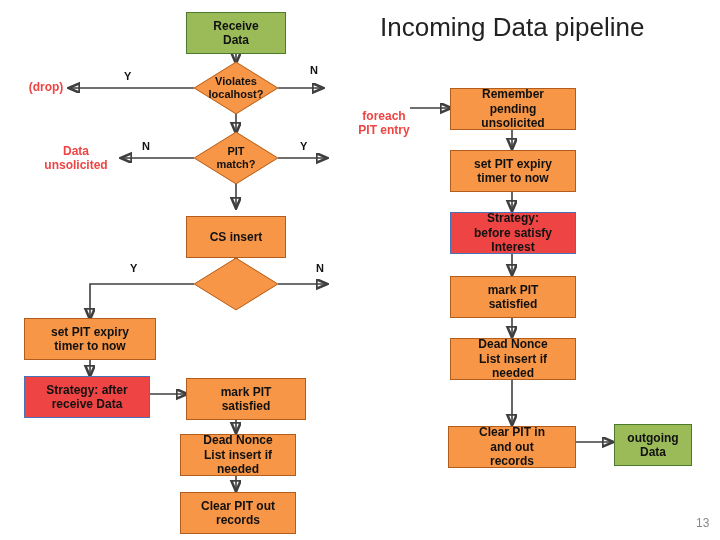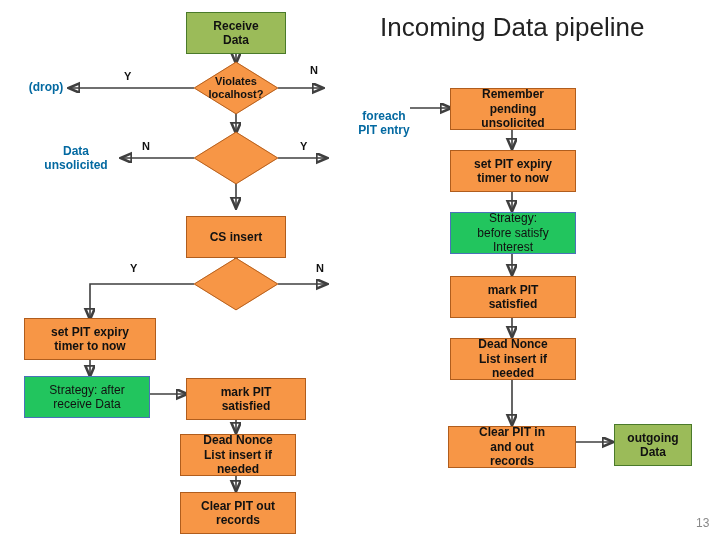--- a/index.html
+++ b/index.html
@@ -35,24 +35,24 @@
     border-color: #4a7a2a;
     color: #111;
     font-weight: 600;
   }
   .orange-box {
     background: #f79646;
     border-color: #b05d1d;
     color: #111;
   }
   .blue-box {
-    background: #22c55e;
+    background: #ef4444;
     border-color: #4a72b8;
     color: #111;
-    font-weight: 400;
+    font-weight: 700;
   }
   .diamond {
     position: absolute;
     width: 84px;
     height: 52px;
     display: flex;
     align-items: center;
     justify-content: center;
   }
   .diamond-shape {
@@ -80,21 +80,21 @@
   }
   .edge-label {
     position: absolute;
     font-size: 11px;
     font-weight: 600;
     color: #111;
   }
   .plain-text {
     position: absolute;
     font-size: 12px;
-    color: #0369a1;
+    color: #ef4444;
     font-weight: 600;
     text-align: center;
   }
   .slide-num {
     position: absolute;
     font-size: 12px;
     color: #888;
   }
   svg.arrows {
     position: absolute;
@@ -168,20 +168,22 @@
 <div class="diamond" style="left:194px; top:62px;">
   <div class="diamond-shape"></div>
   <div class="diamond-text" style="white-space:pre-line;">Violates
 localhost?</div>
 </div>
 
 <div class="plain-text" style="left:22px; top:80px; width:48px;">(drop)</div>
 
 <div class="diamond" style="left:194px; top:132px;">
   <div class="diamond-shape"></div>
+  <div class="diamond-text" style="white-space:pre-line;">PIT
+match?</div>
 </div>
 
 <div class="plain-text" style="left:30px; top:144px; width:92px;">Data
 unsolicited</div>
 
 <div class="box orange-box" style="left:186px; top:216px; width:100px; height:36px; font-weight:600;">CS insert</div>
 
 <div class="diamond" style="left:194px; top:258px;">
   <div class="diamond-shape"></div>
 </div>

